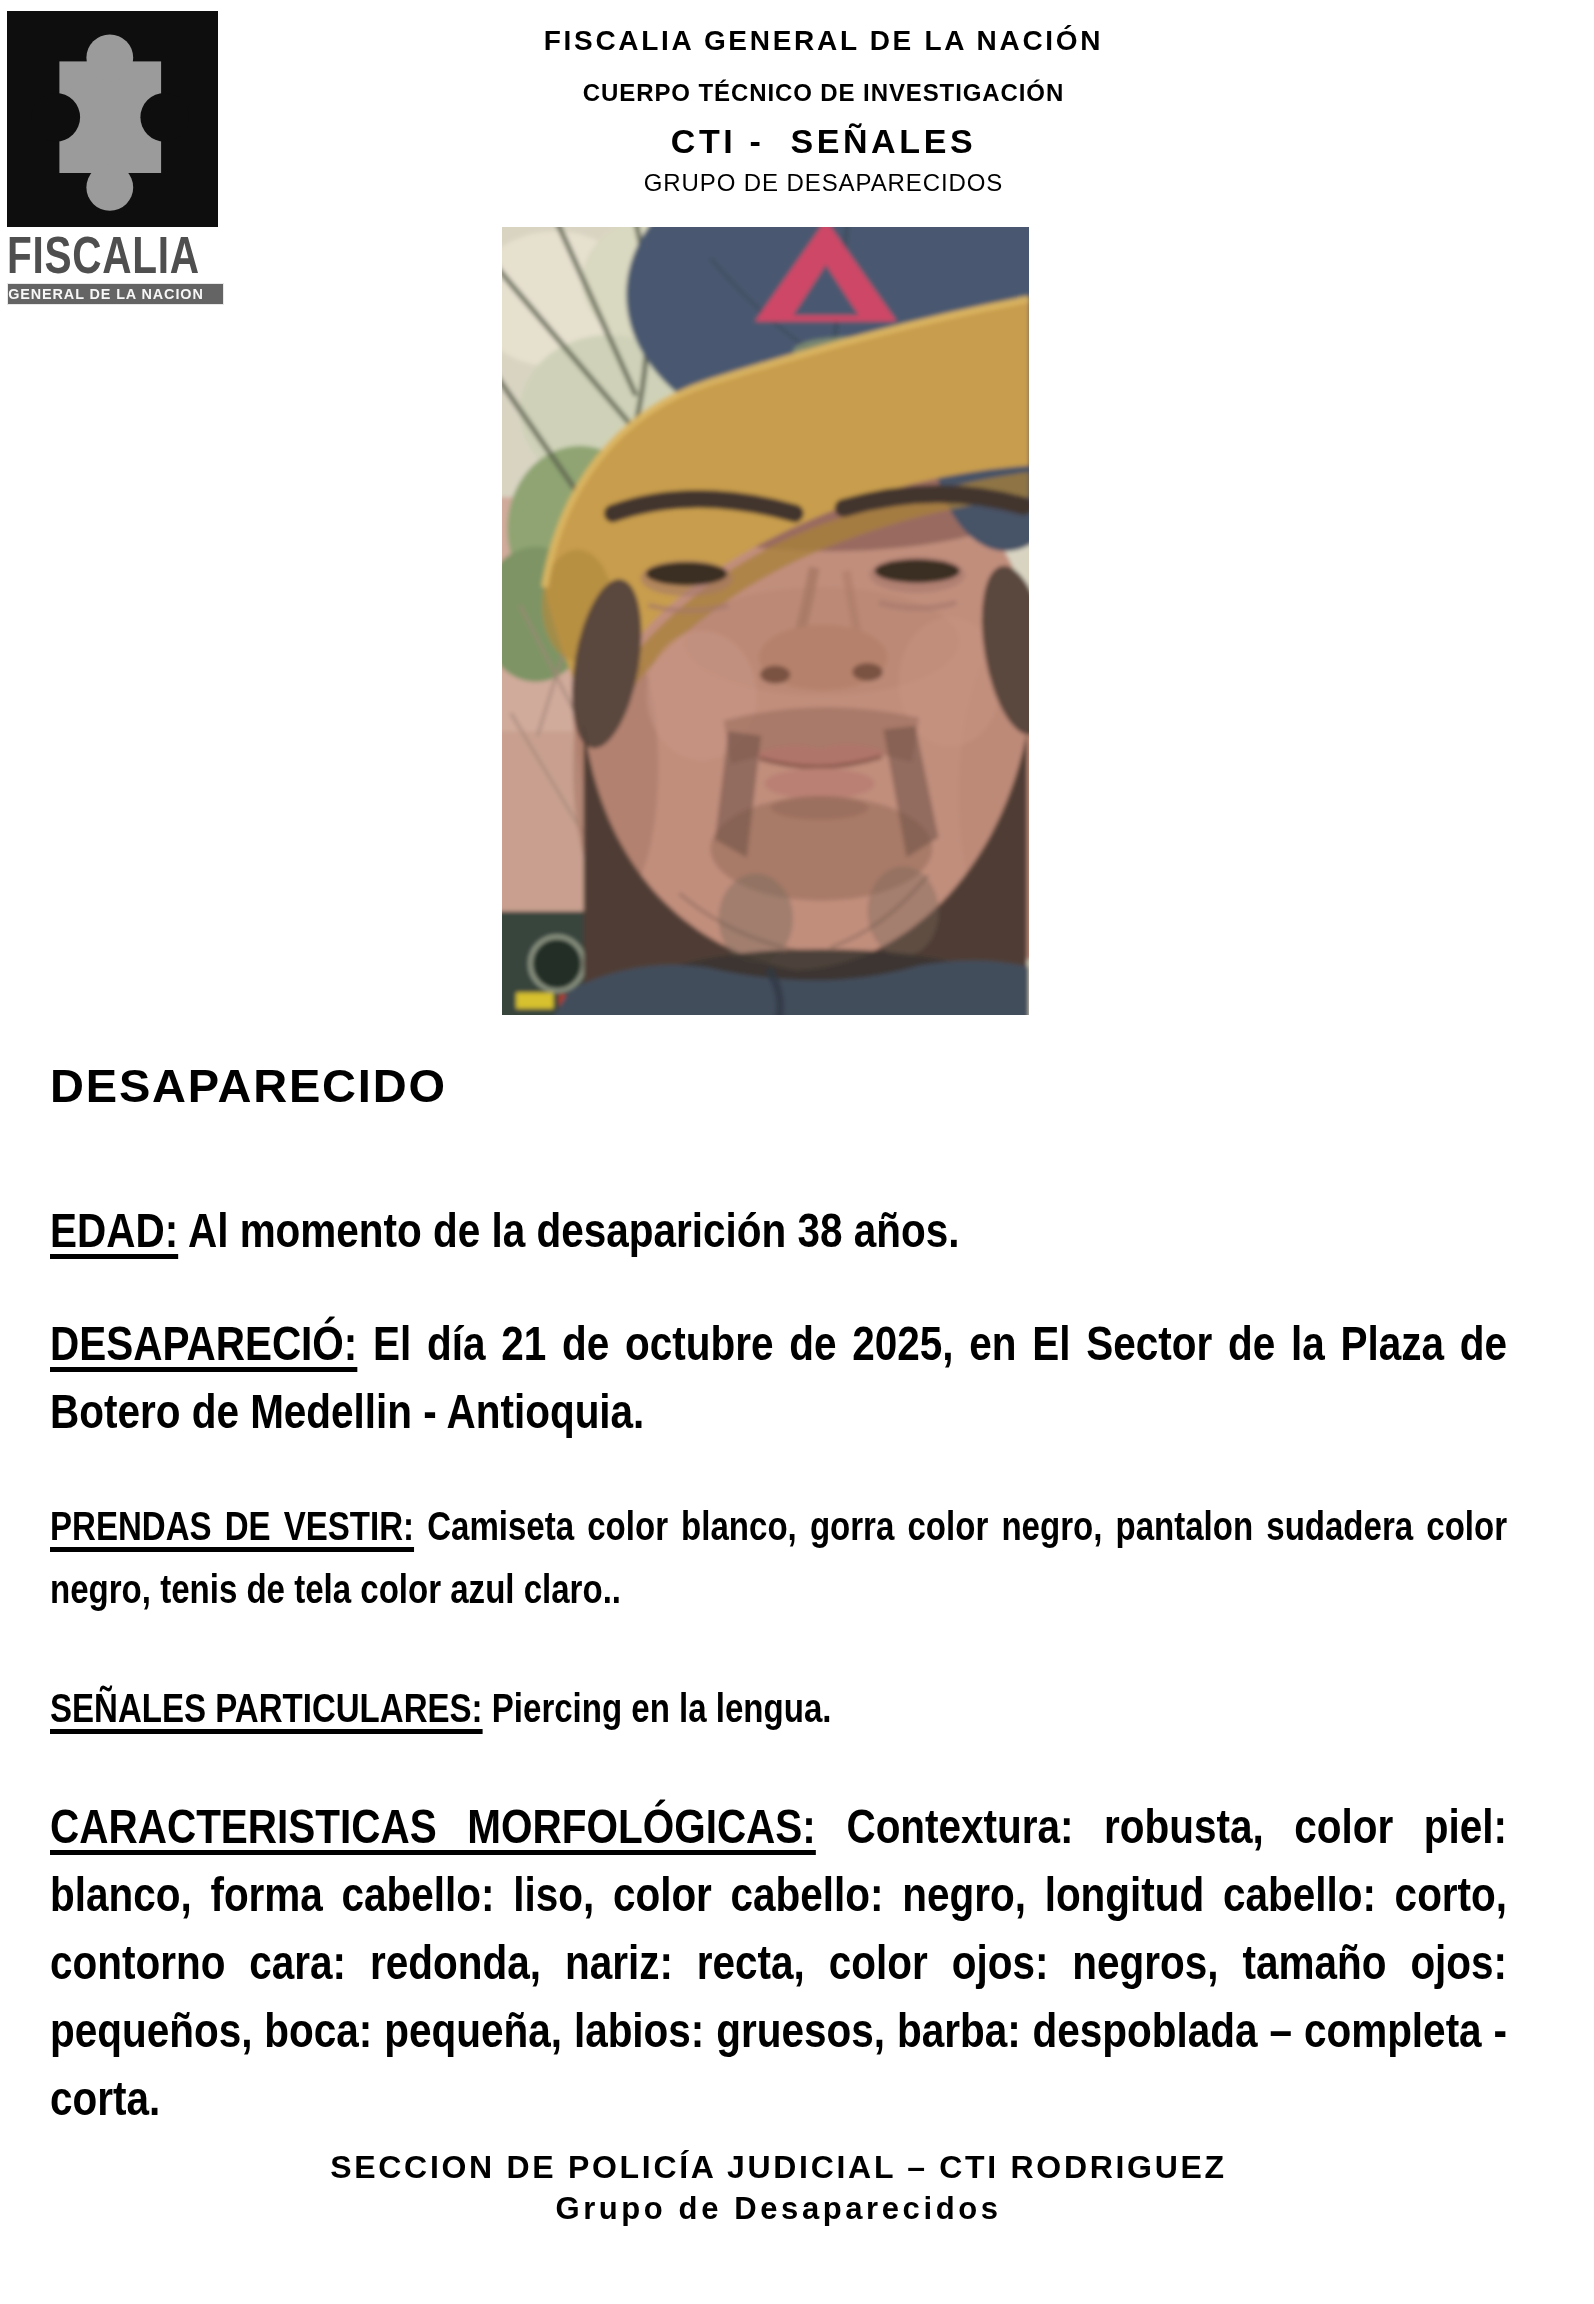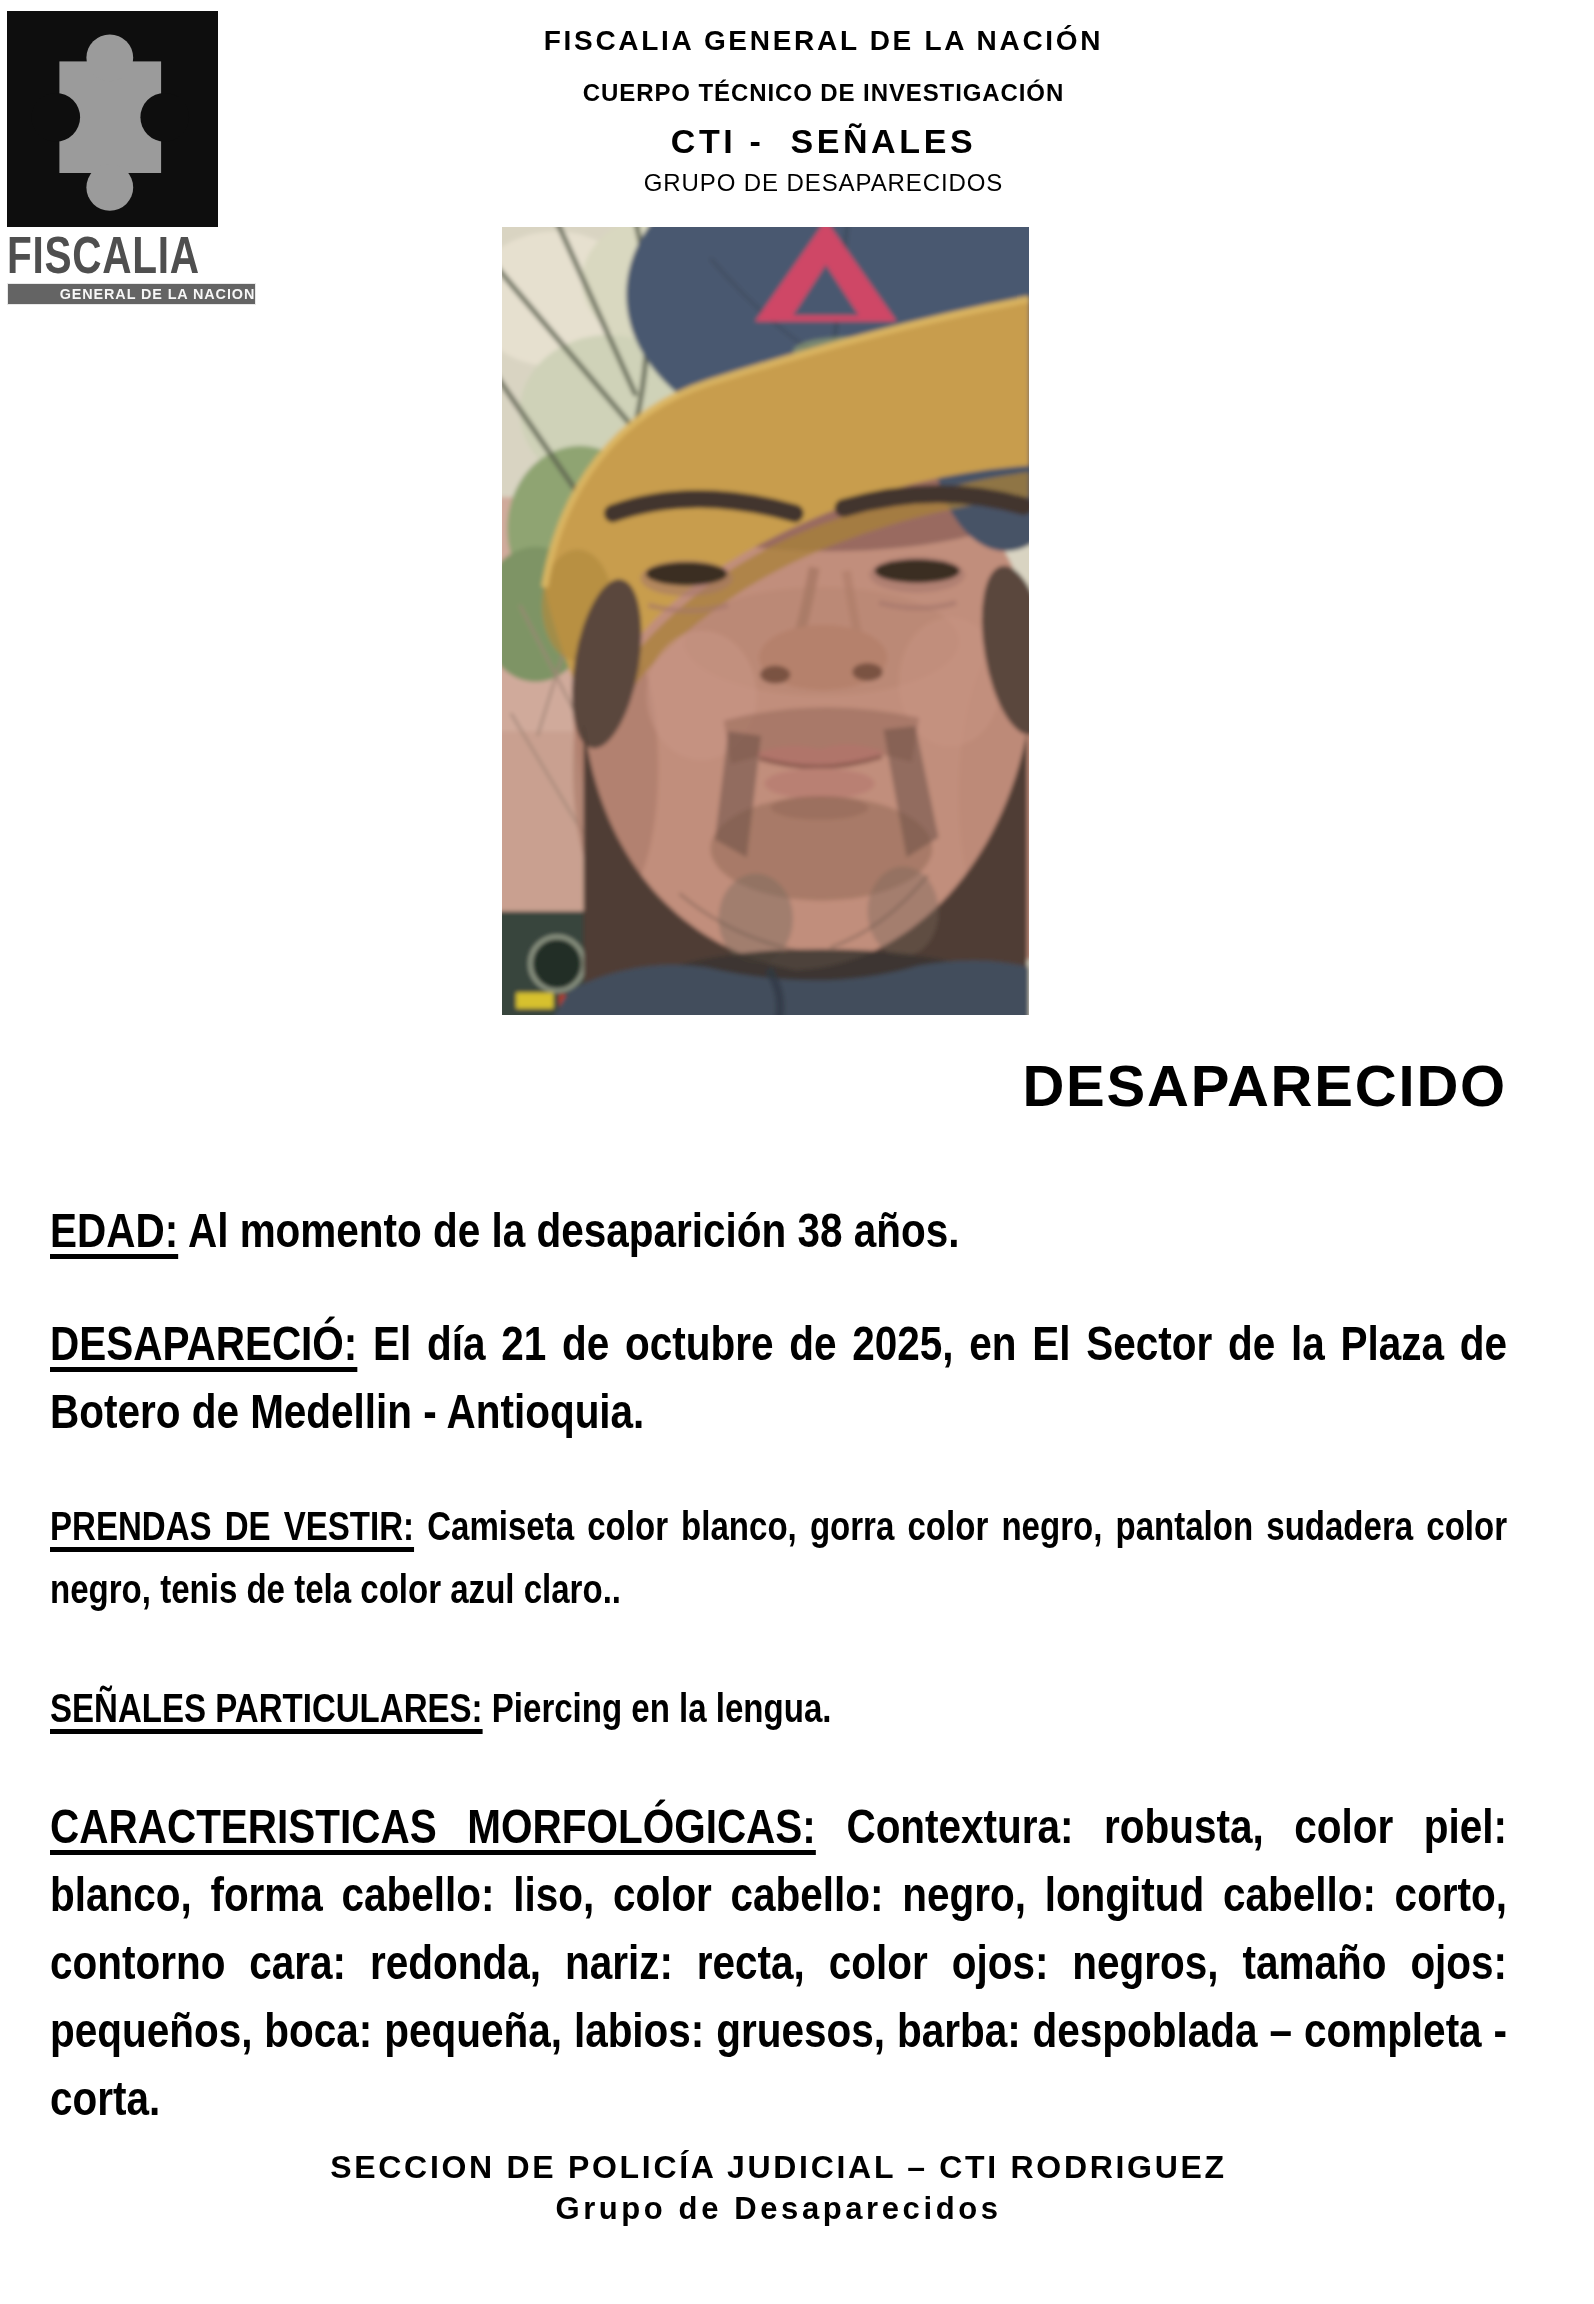--- a/index.html
+++ b/index.html
@@ -18,38 +18,38 @@
   .logo-box { width:211px; height:216px; background:#0e0e0e; display:flex; align-items:center; justify-content:center; }
   .logo-word {
     width:219px; text-align:center; margin-top:3.6px;
     font-weight:bold; font-size:52px; line-height:49px; color:#4f4f4f;
     transform:scaleX(0.78); transform-origin:left center; white-space:nowrap;
     letter-spacing:0.9px;
   }
   .logo-banner {
     width:215px; margin-top:3.6px; background:#646464; border:1.8px solid #e8e8e8;
     color:#f7f7f7; font-weight:bold; font-size:14.4px; line-height:20px;
-    text-align:right; letter-spacing:0.9px; white-space:nowrap;padding-left:32px;
+    text-align:left; letter-spacing:0.9px; white-space:nowrap;
   }
 
   
   .header { position:absolute; left:225px; top:14.4px; width:1197px; text-align:center; }
   .h-title   { font-weight:bold; font-size:28px; line-height:54px; letter-spacing:2.7px; }
   .h-sub     { font-weight:bold; font-size:24px; line-height:50px; letter-spacing:0.9px; }
   .h-cti     { font-weight:bold; font-size:34px; line-height:47px; letter-spacing:3.6px; white-space:pre-wrap; }
   .h-group   { font-size:24px; line-height:36px; letter-spacing:0.9px; }
 
   
   .photo { position:absolute; left:502px; top:227px; width:527px; height:788px; overflow:hidden; }
   .photo svg { display:block; width:100%; height:100%; }
 
   
   .main { position:absolute; left:50px; top:1055px; width:1457px; }
   .status {
-    text-align:right; font-weight:bold; font-size:58px; line-height:62px; letter-spacing:1.8px;
+    text-align:left; font-weight:bold; font-size:47px; line-height:62px; letter-spacing:1.8px;
   }
   .name-wrap { text-align:center; line-height:65px; margin-top:1.8px; }
   .name {
     display:inline-block; font-weight:bold; font-size:56px; letter-spacing:7.2px;
     transform:scaleX(0.85); transform-origin:center; white-space:nowrap;
   }
 
   .sections {
     width:1764px; transform:scaleX(0.826); transform-origin:left top;
     font-weight:bold;

